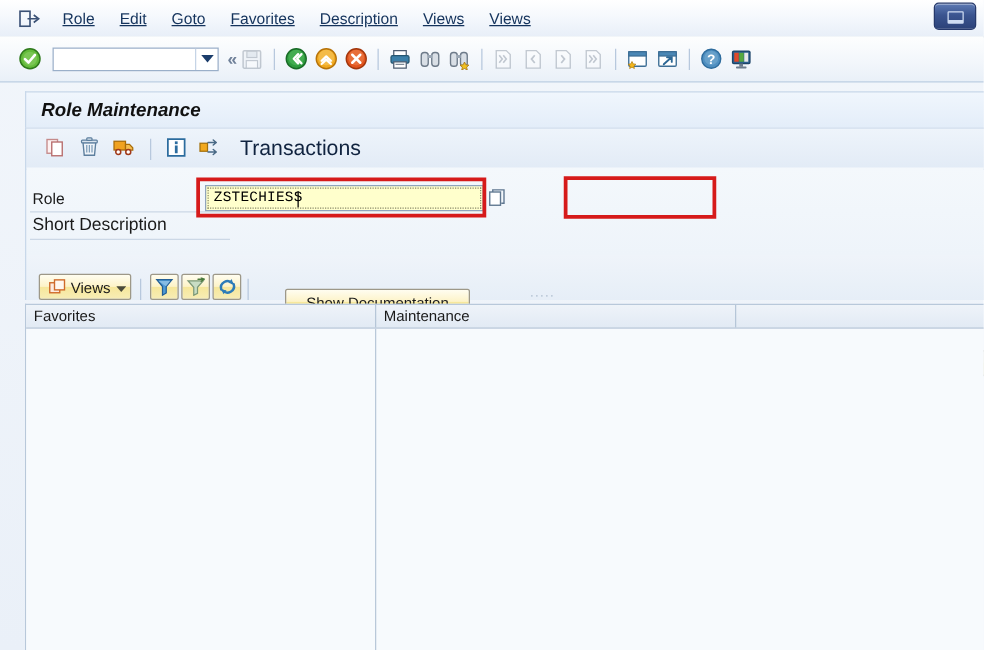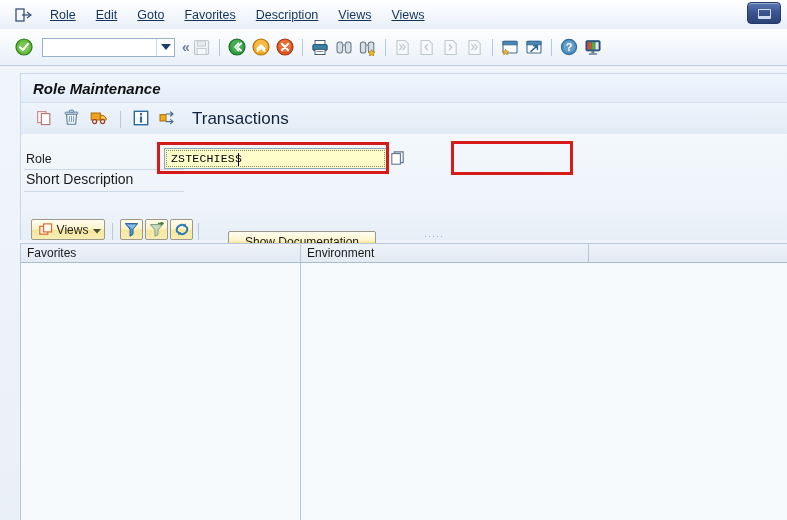--- a/index.html
+++ b/index.html
@@ -636,21 +636,21 @@
     <div class="ybtn" style="position:relative; left:0; top:12px; width:148px;margin-left:20px;">
       <span>Show Documentation</span>
     </div>
   </div>
 
   <div class="splitdots">·····</div>
 
   <div class="table">
     <div class="thead">
       <div class="th" style="width:280px;">Favorites</div>
-      <div class="th" style="width:288px;">Environment</div>
+      <div class="th" style="width:288px;">Maintenance</div>
     </div>
     <div class="tbody">
       <div class="colline" style="left:279px;"></div>
     </div>
   </div>
 
   <div class="annot" style="left:157px; top:142px; width:232px; height:32px;"></div>
   <div class="annot" style="left:451px; top:141px; width:122px; height:34px;"></div>
 
 </div>

